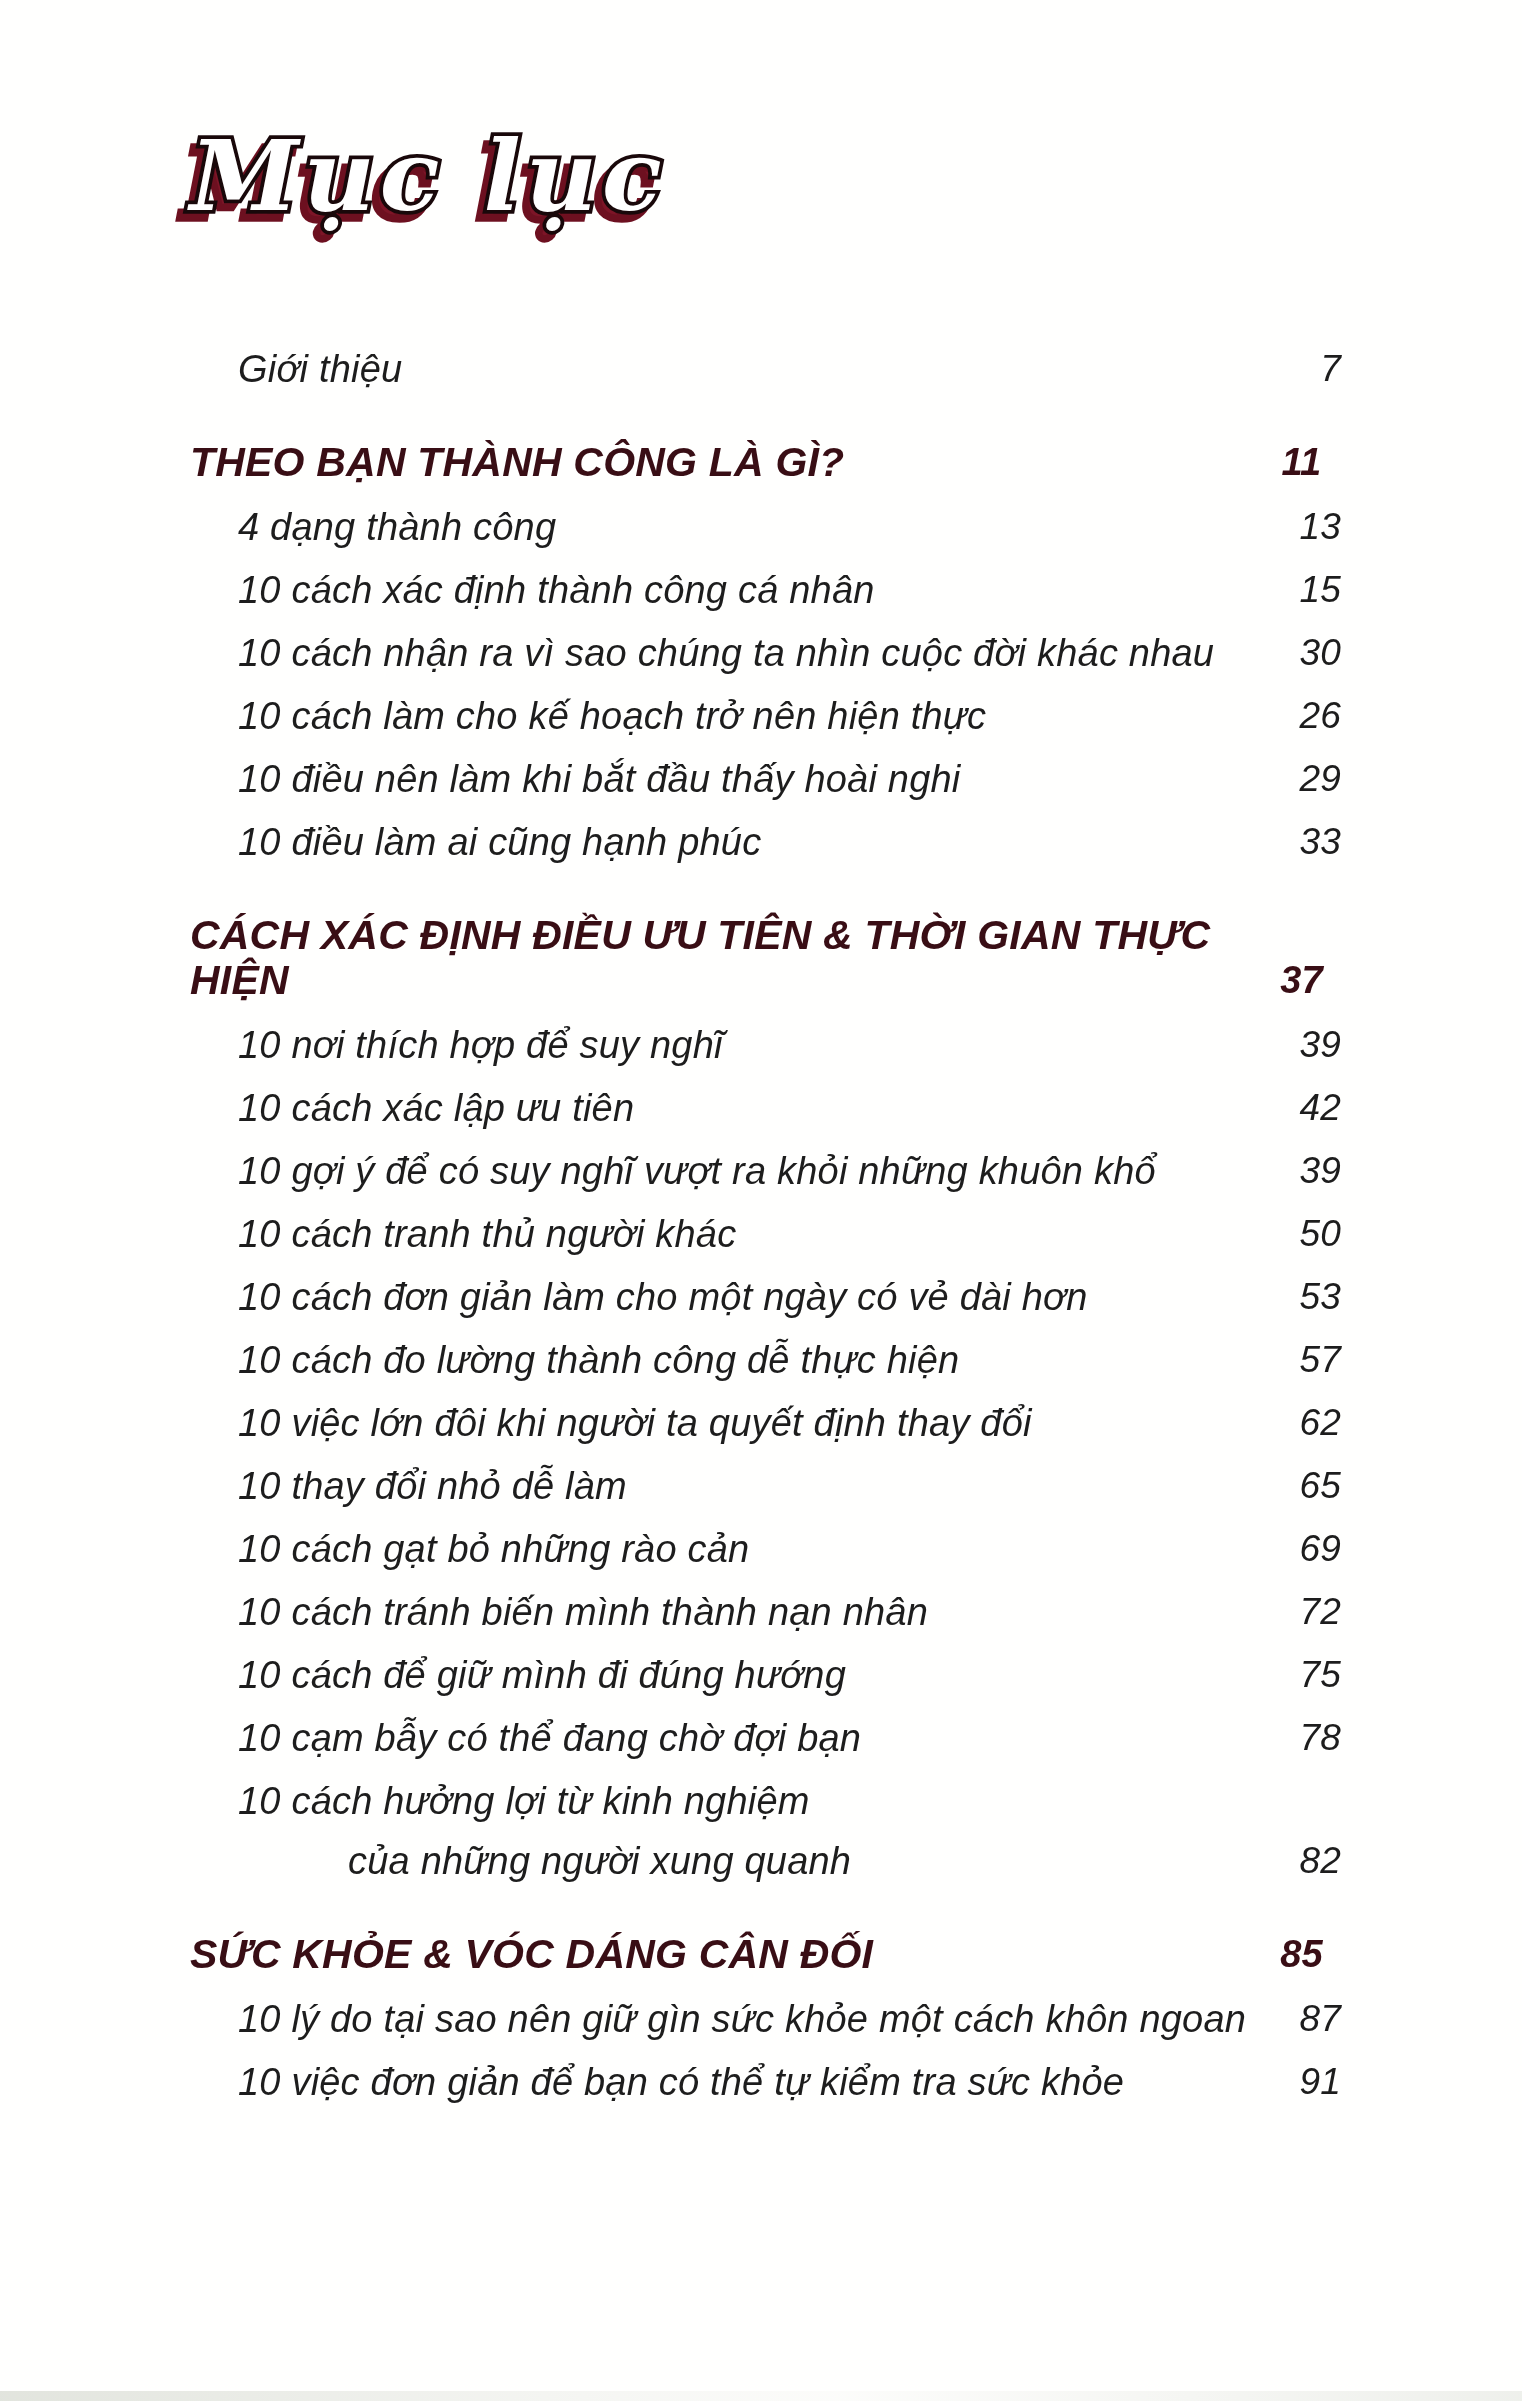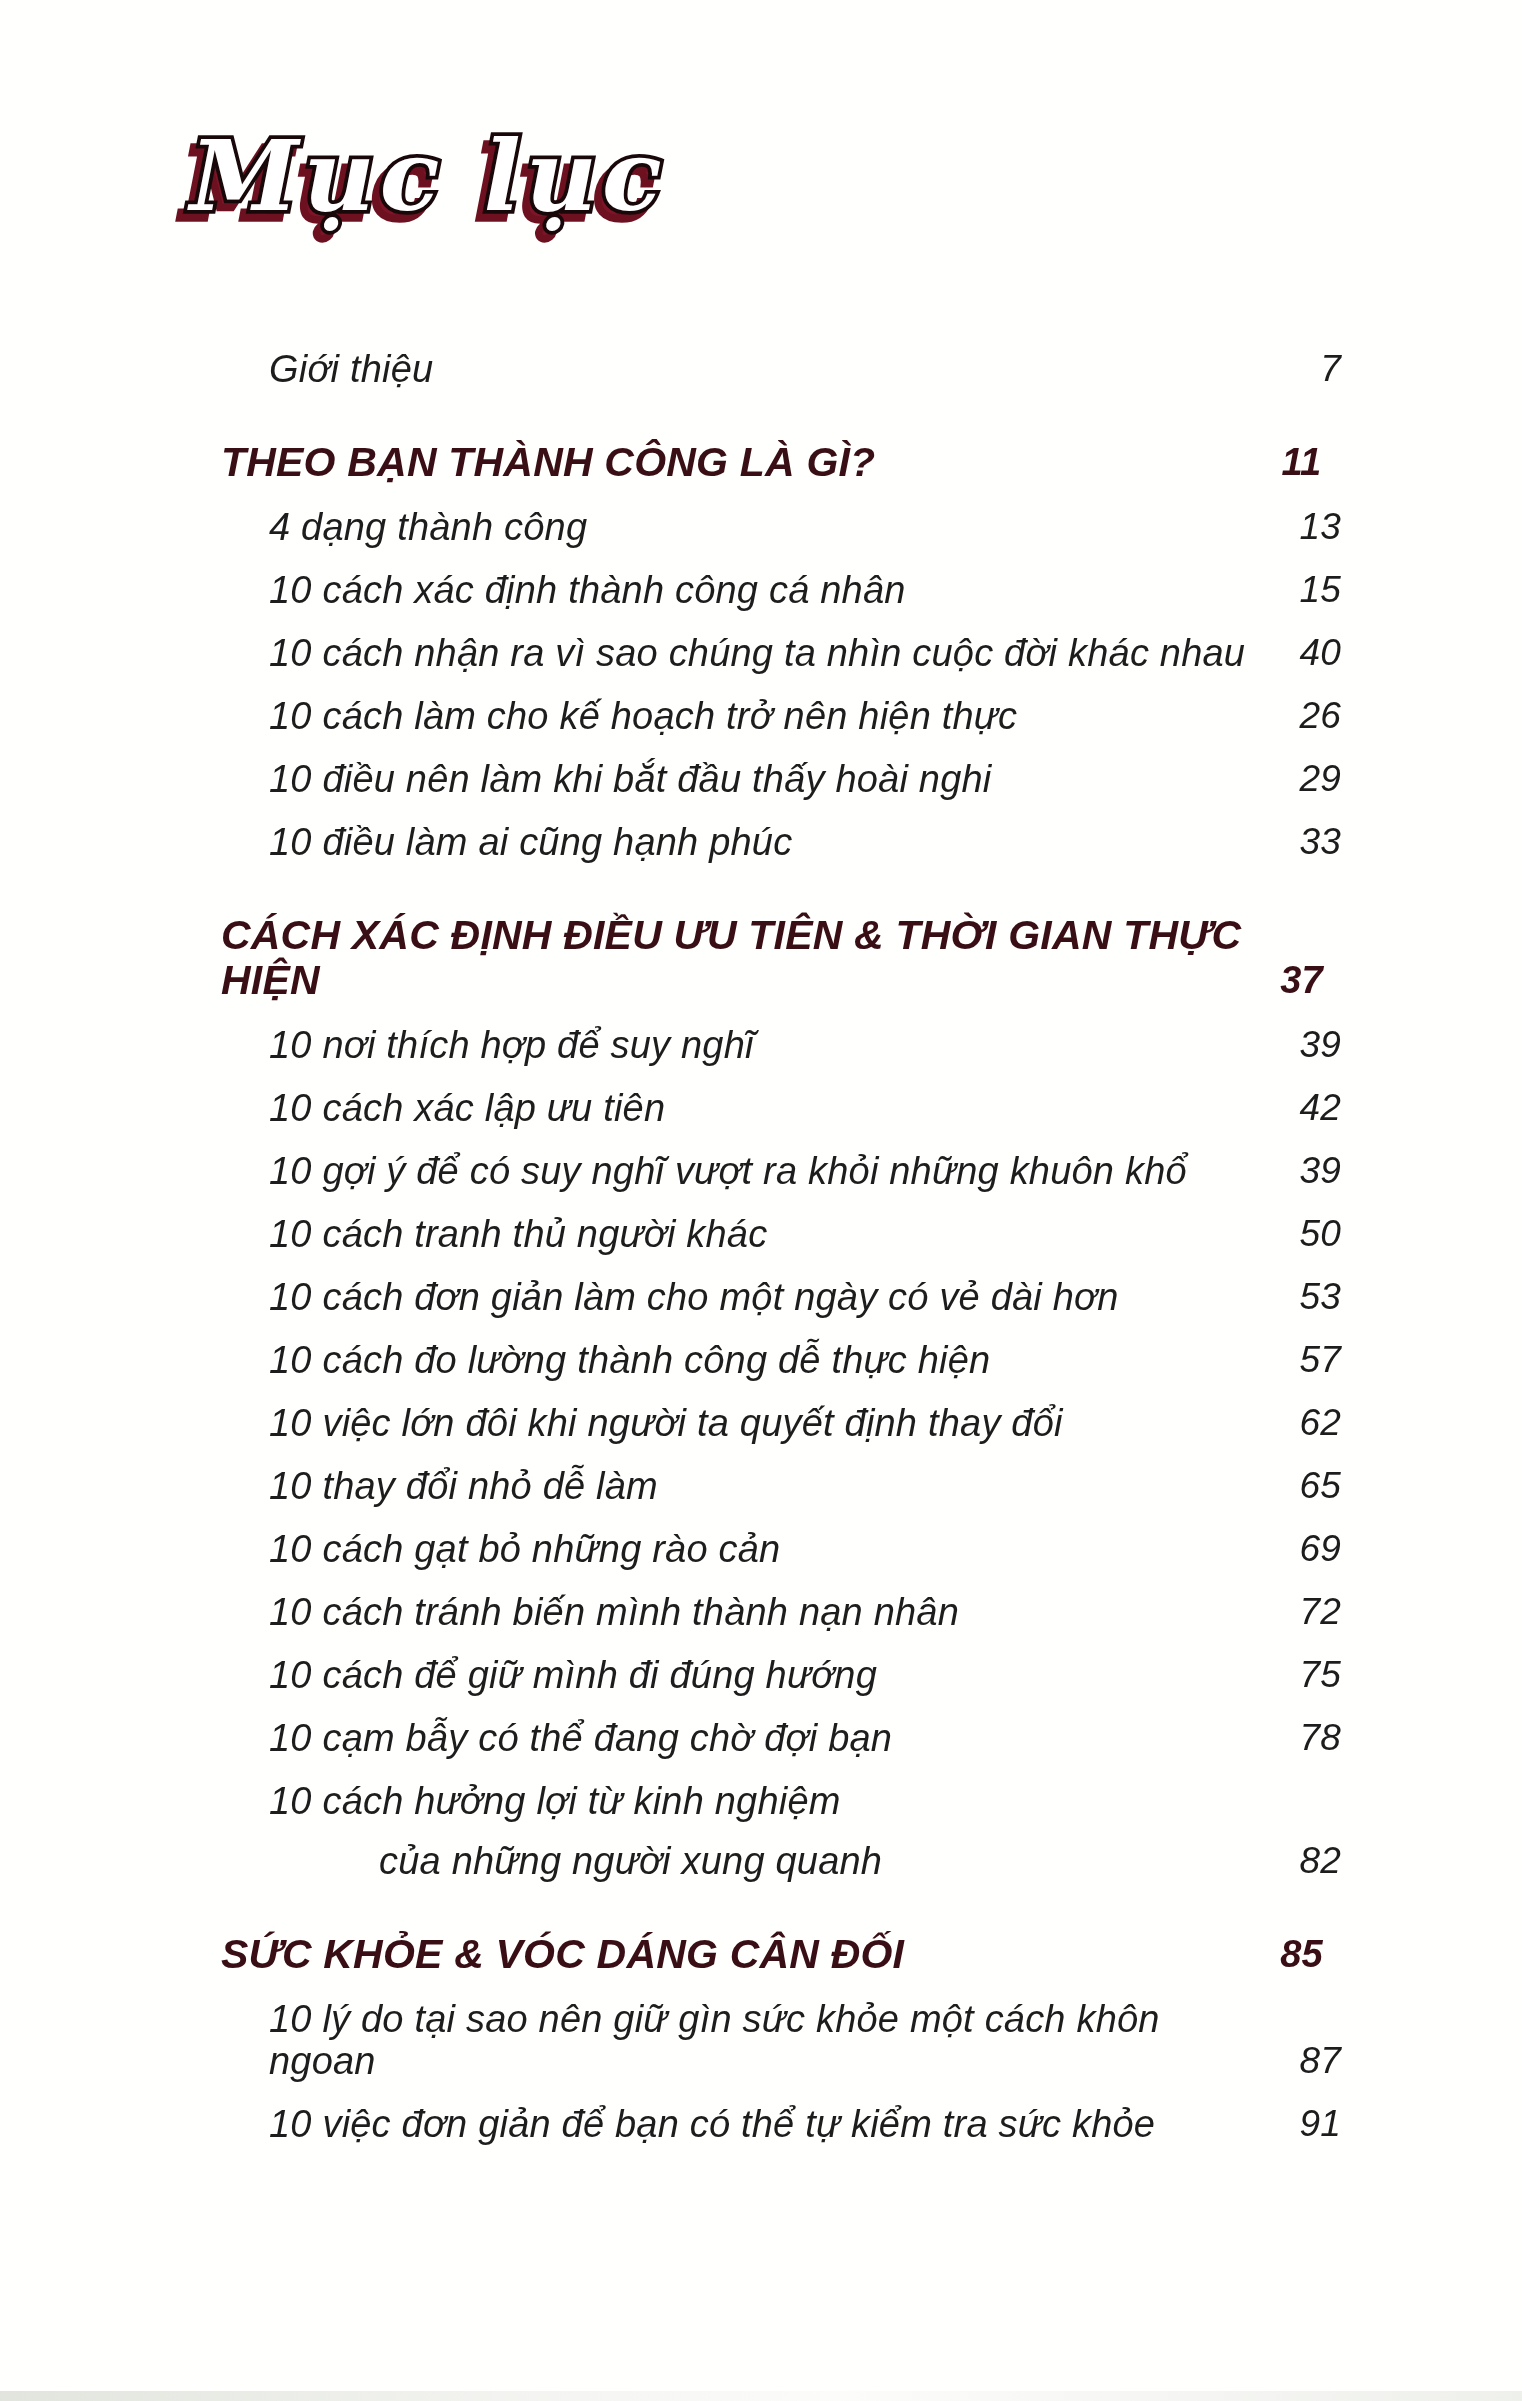--- a/index.html
+++ b/index.html
@@ -72,21 +72,20 @@
   }
   .row {
     display: flex;
     justify-content: space-between;
     align-items: flex-end;
     margin-top: 21px;
     font-size: 38px;
     line-height: 42px;
     color: #1d1d1d;
     letter-spacing: 0.2px;
-    margin-left: 31px;
   }
   .row .label { flex: 1 1 auto; }
   .row .page-num {
     flex: 0 0 auto;
     min-width: 79px;
     text-align: right;
     font-size: 37px;
   }
   .row.intro .label,
   .row.item .label { padding-left: 48px; }
@@ -139,21 +138,21 @@
       <div class="row item">
         <span class="label">4 dạng thành công</span>
         <span class="page-num">13</span>
       </div>
       <div class="row item">
         <span class="label">10 cách xác định thành công cá nhân</span>
         <span class="page-num">15</span>
       </div>
       <div class="row item">
         <span class="label">10 cách nhận ra vì sao chúng ta nhìn cuộc đời khác nhau</span>
-        <span class="page-num">40</span>
+        <span class="page-num">30</span>
       </div>
       <div class="row item">
         <span class="label">10 cách làm cho kế hoạch trở nên hiện thực</span>
         <span class="page-num">26</span>
       </div>
       <div class="row item">
         <span class="label">10 điều nên làm khi bắt đầu thấy hoài nghi</span>
         <span class="page-num">29</span>
       </div>
       <div class="row item">

